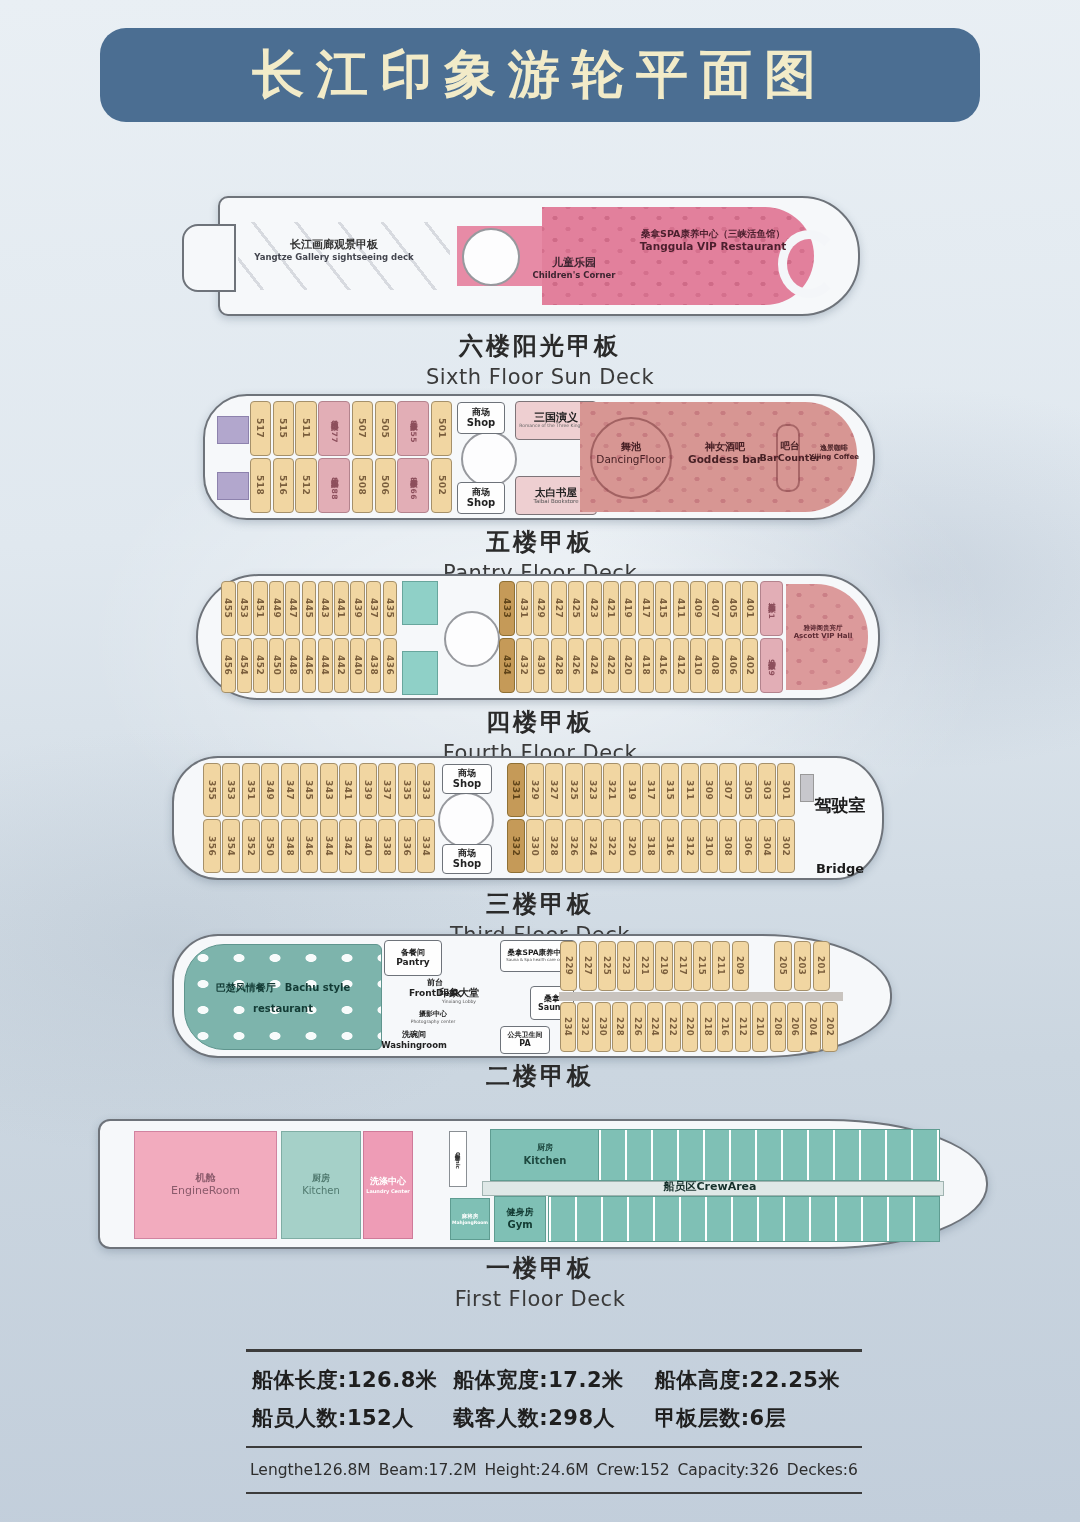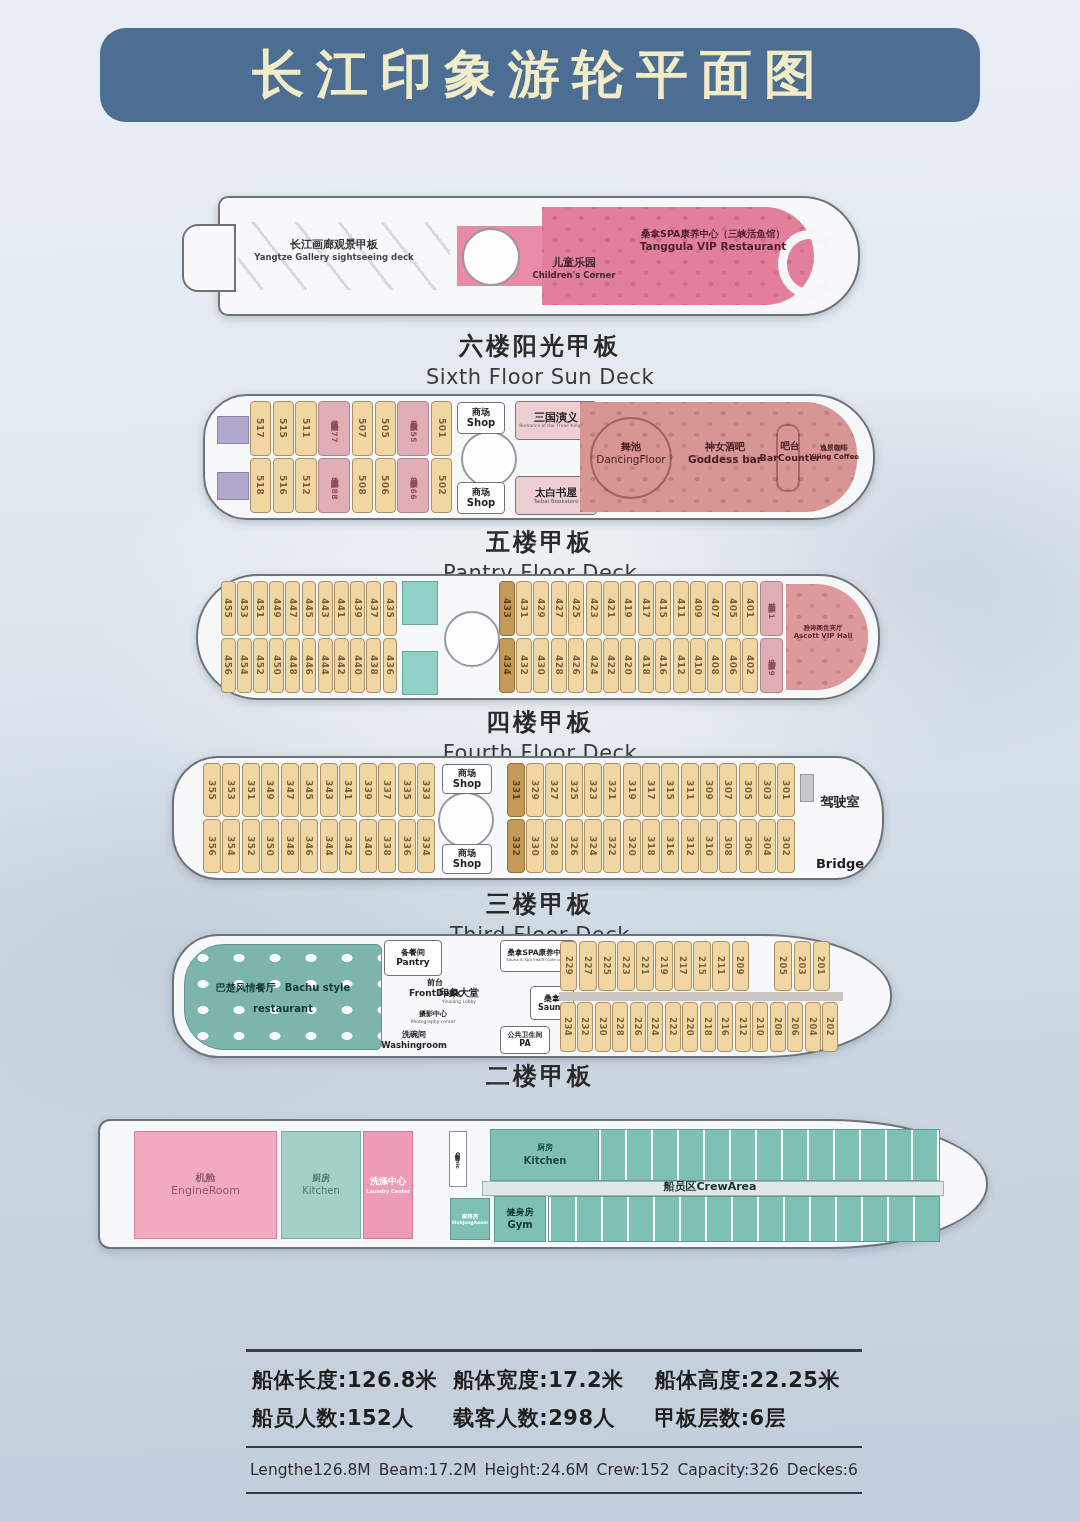--- a/index.html
+++ b/index.html
@@ -319,21 +319,21 @@
         <div class="room">316</div>
         <div class="room">312</div>
         <div class="room">310</div>
         <div class="room">308</div>
         <div class="room">306</div>
         <div class="room">304</div>
         <div class="room">302</div>
       </div>
     <div class="abs" style="left:626px;top:16px;width:12px;height:26px;background:#c7c7cc;border:1px solid #999;"></div>
     <div class="al" style="left:630px;top:36px;width:72px;color:#1c1c1c;">
-      <b style="font-size:13px;text-align:center;">驾驶室</b>
+      <b style="font-size:17px;text-align:center;">驾驶室</b>
         <i style="font-size:13px;font-weight:700;margin-top:45px;">Bridge</i>
     </div>
   </div>
   <div class="cap" style="top:888px;">
     <div class="cap-cn">三楼甲板</div>
     <div class="cap-en">Third Floor Deck</div>
   </div>
 
   <div class="ship d2">
     <div class="abs tables-w" style="left:10px;top:8px;width:196px;height:104px;background-color:#7db4ac;border:1px solid #5f958e;border-radius:40px 6px 6px 40px;display:flex;align-items:center;justify-content:center;">
@@ -459,20 +459,24 @@
       </div>
     </div>
     <div class="abs" style="left:394px;top:75px;width:50px;height:44px;background:#7fc0b5;border:1px solid #5e9c91;display:flex;align-items:center;justify-content:center;">
       <div class="al" style="position:static;color:#123a32;">
         <b style="font-size:9px;">健身房</b>
           <i style="font-size:10px;font-weight:700;">Gym</i>
       </div>
     </div>
     <div class="abs gridcells" style="left:448px;top:75px;width:390px;height:44px;background-color:#7fc0b5;border:1px solid #5e9c91;"></div>
   </div>
+  <div class="cap" style="top:1252px;">
+    <div class="cap-cn">一楼甲板</div>
+    <div class="cap-en">First Floor Deck</div>
+  </div>
 
   <div class="spec">
     <div class="spec-cn">
 
     <div class="spec-cn-cell">船体长度:126.8米</div>
         <div class="spec-cn-cell">船体宽度:17.2米</div>
         <div class="spec-cn-cell">船体高度:22.25米</div>
         <div class="spec-cn-cell">船员人数:152人</div>
         <div class="spec-cn-cell">载客人数:298人</div>
         <div class="spec-cn-cell">甲板层数:6层</div>

